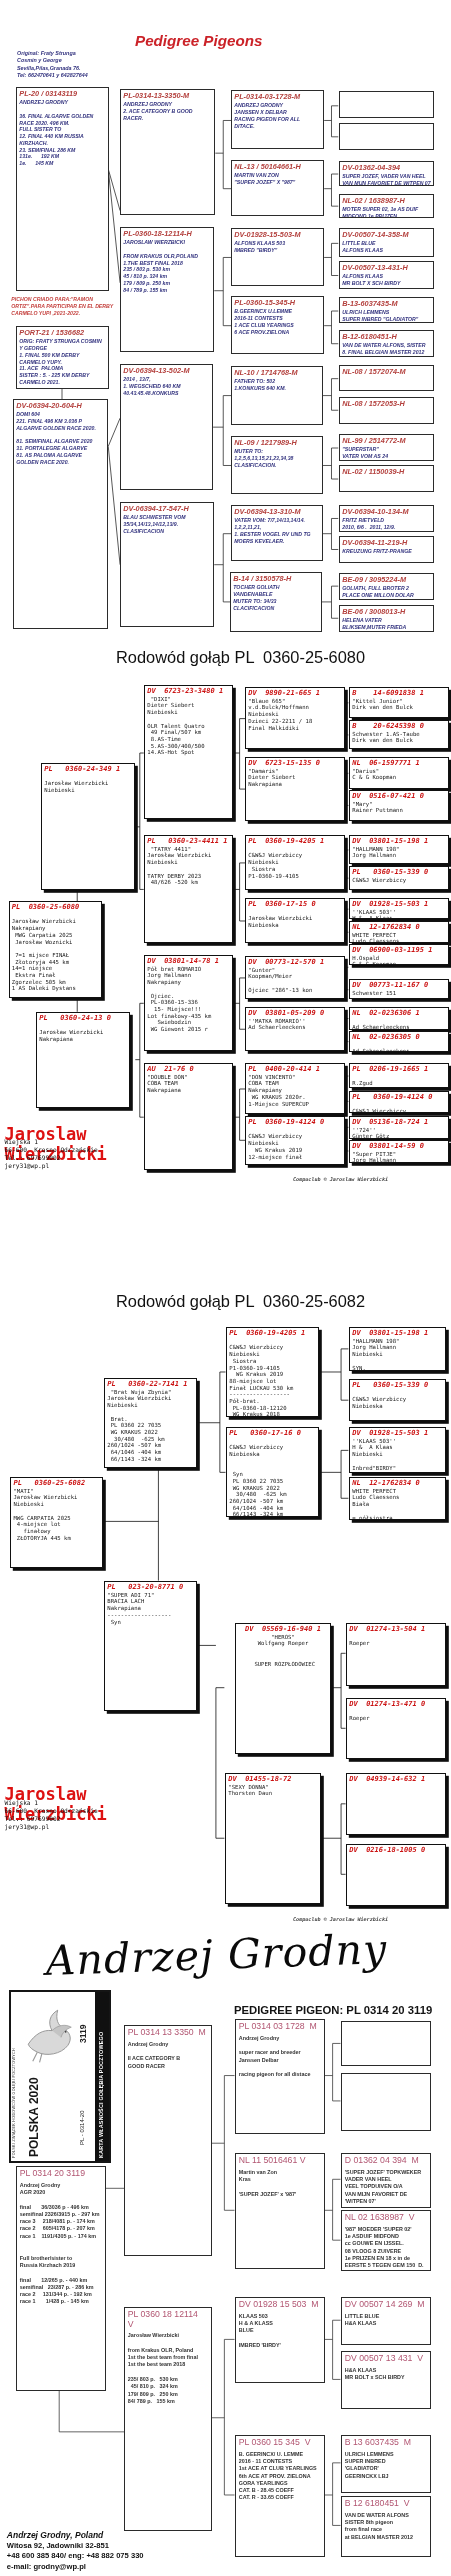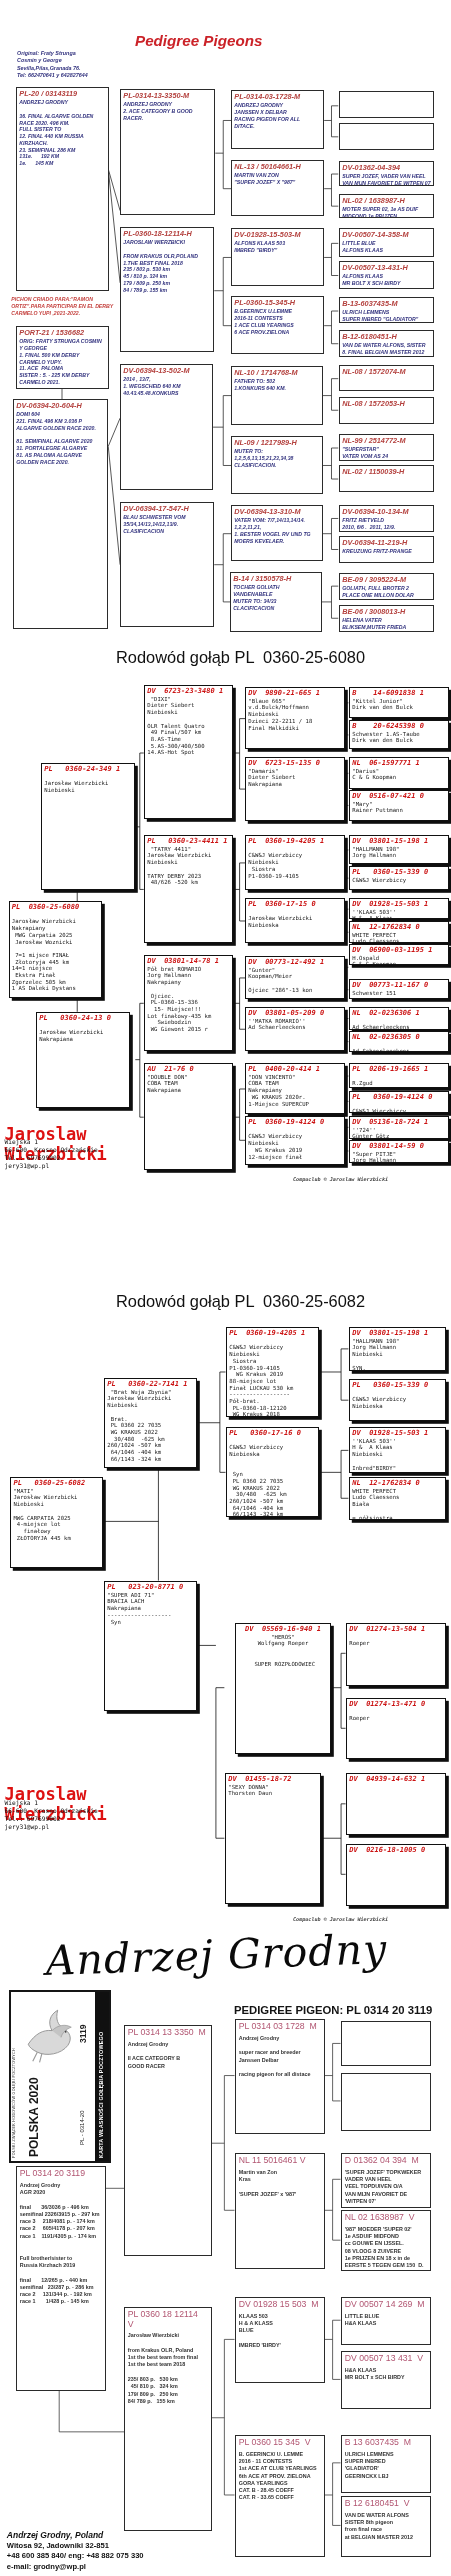--- a/index.html
+++ b/index.html
@@ -513,21 +513,21 @@
  Siostra
 P1-0360-19-4105</div>
       </div>
       <div class="box mnbox" style="left: 245px; top: 898px; width: 100px; height: 45px;">
         <div class="ring">PL  0360-17-15 0</div>
         <div class="bd">
 Jarosław Wierzbicki
 Niebieska</div>
       </div>
       <div class="box mnbox" style="left: 245px; top: 956px; width: 100px; height: 43px;">
-        <div class="ring">DV  00773-12-492 1</div>
+        <div class="ring">DV  00773-12-570 1</div>
         <div class="bd">"Gunter"
 Koopman/Meier
 
 Ojciec "286"-13 kon</div>
       </div>
       <div class="box mnbox" style="left: 245px; top: 1007px; width: 100px; height: 44px;">
         <div class="ring">DV  03801-05-209 0</div>
         <div class="bd">''MATKA ROMARIO''
 Ad Schaerleeckens</div>
       </div>

